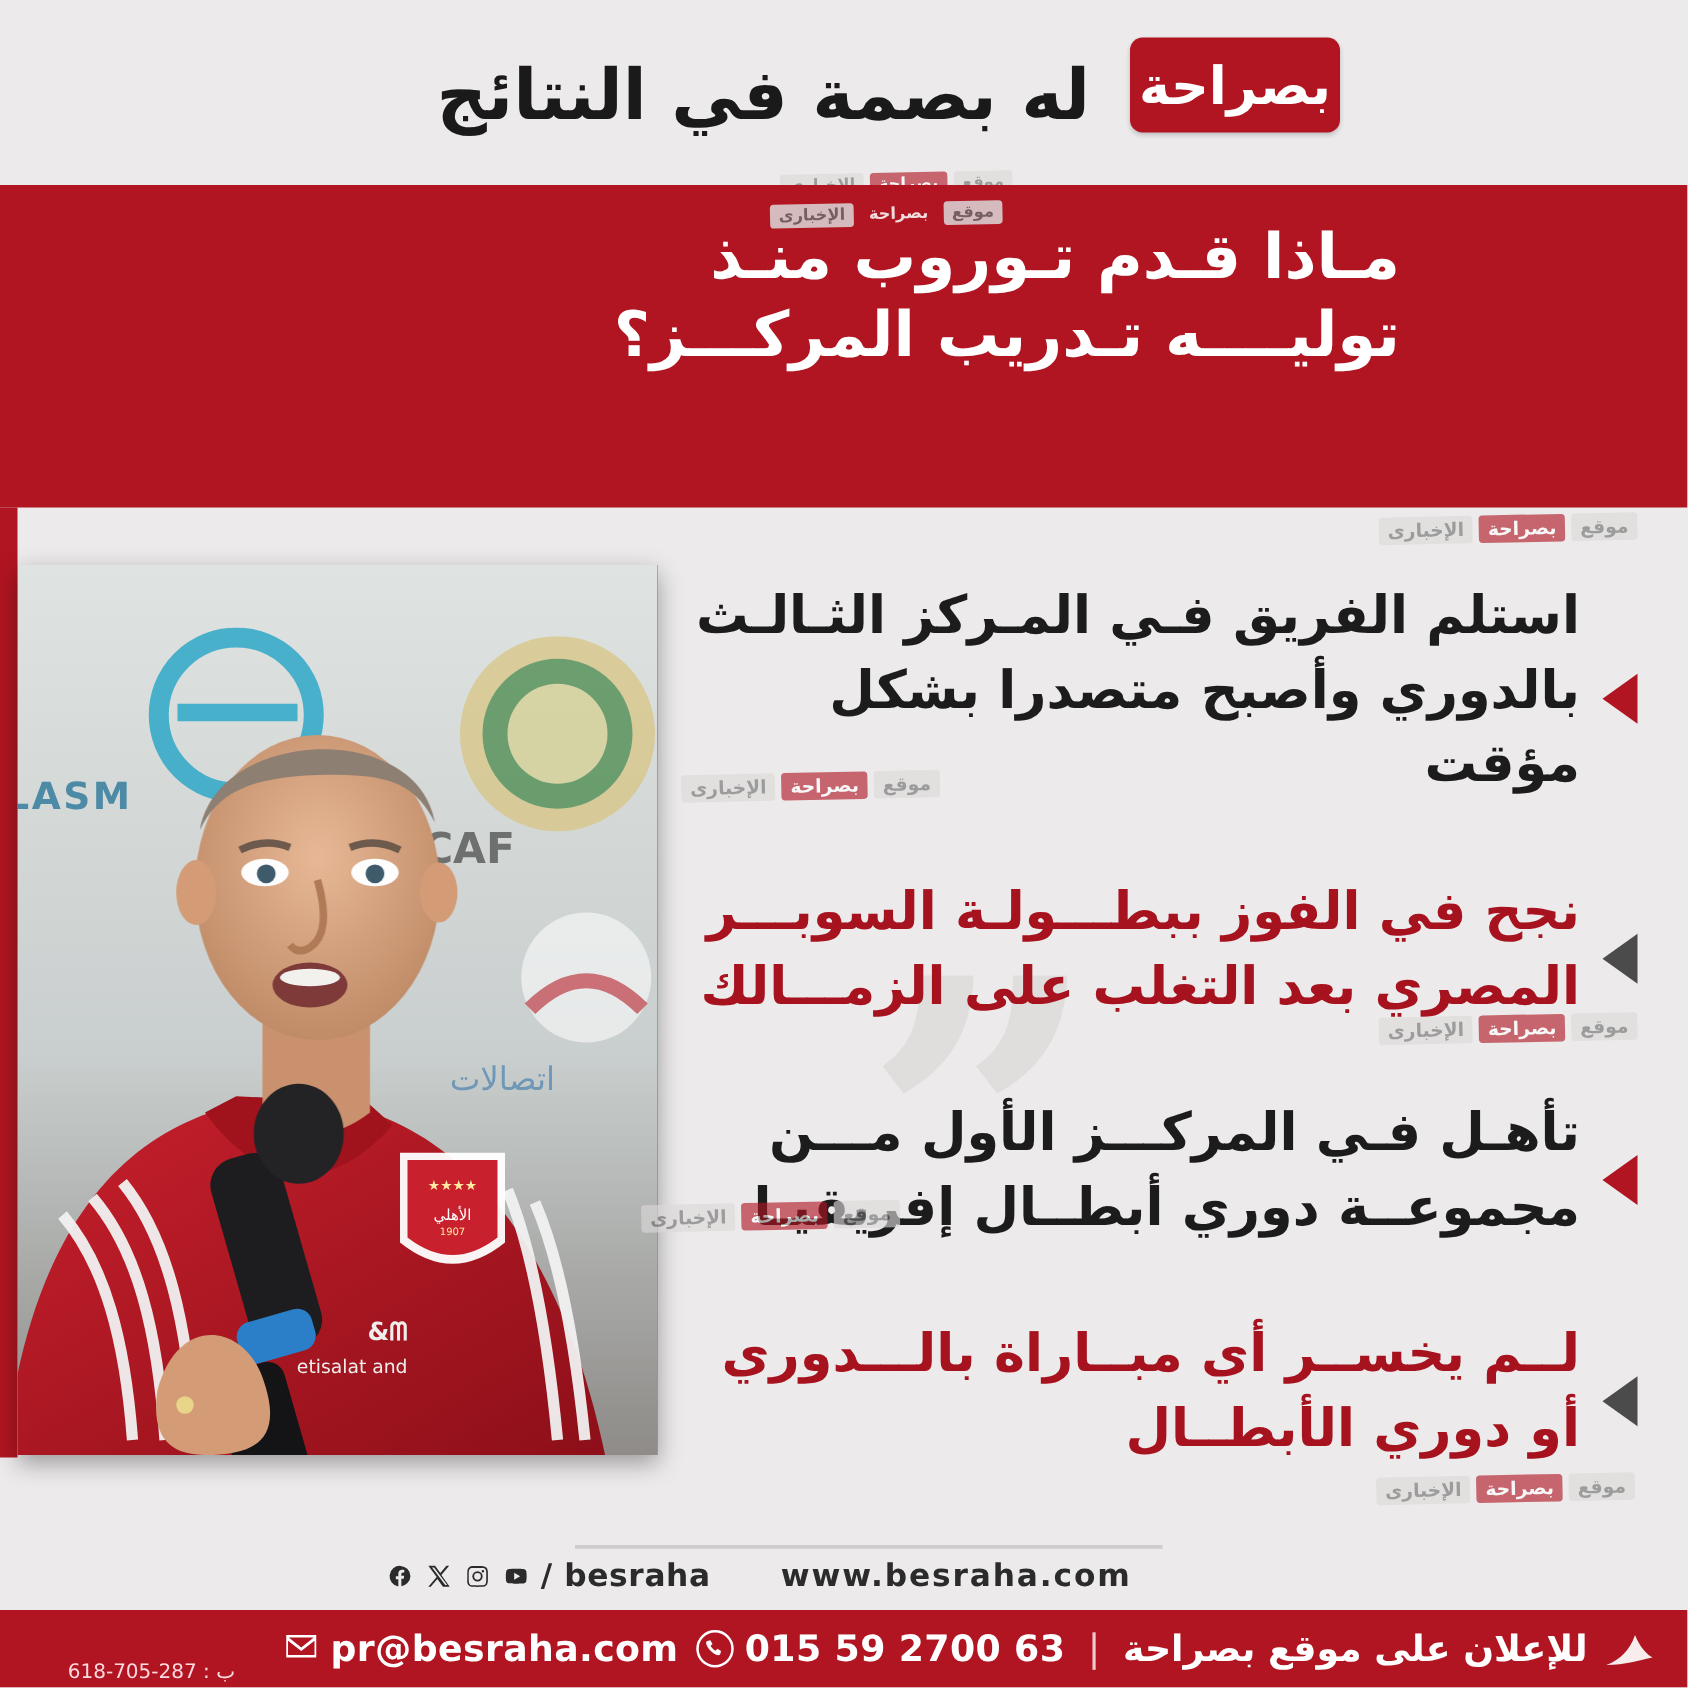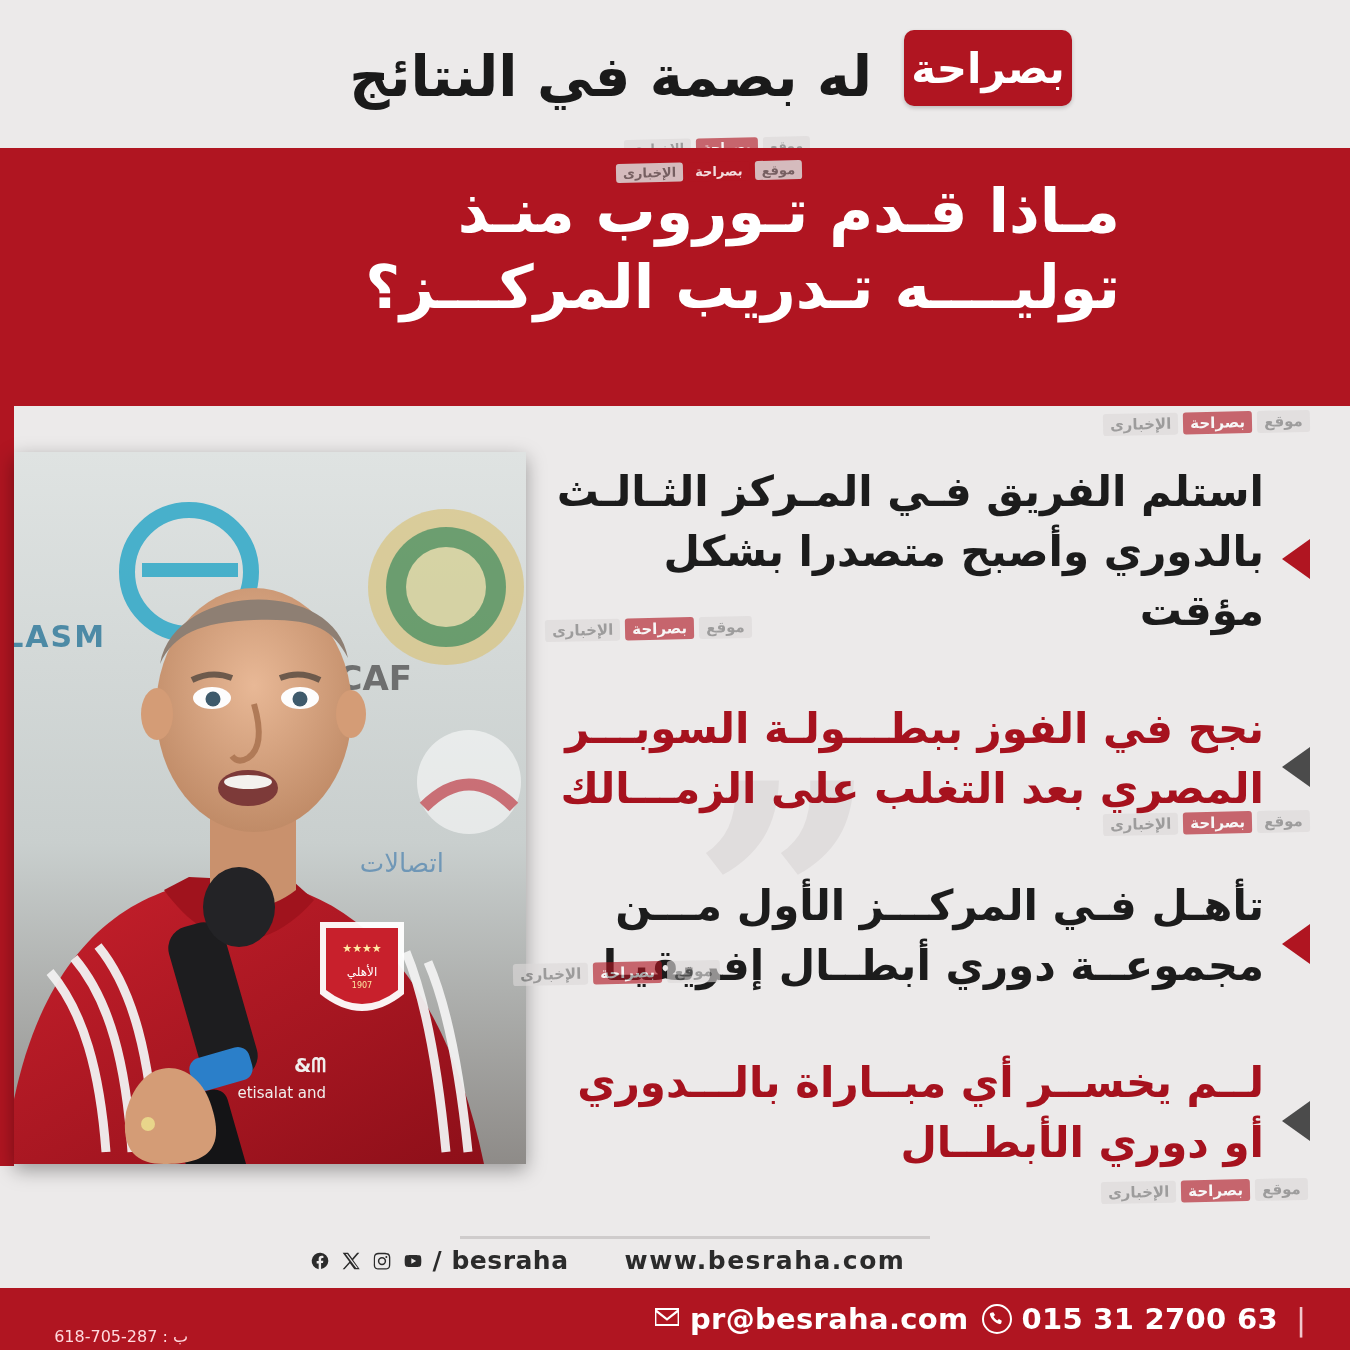--- a/index.html
+++ b/index.html
@@ -47,21 +47,21 @@
   
   .title-block {
     position: absolute;
     top: 148px; left: 0;
     width: 1350px; height: 258px;
     background: #b01521;
     padding: 26px 230px 0 60px;
   }
   .title-line {
     color: #fff;
-    font-size: 60px;
+    font-size: 50px;
     font-weight: bold;
     line-height: 1.26;
     text-align: right;
     white-space: nowrap;
     letter-spacing: -1px;
   }
 
   
   .left-stripe {
     position: absolute;
@@ -431,35 +431,43 @@
         <svg viewBox="0 0 24 24">
             <path d="M21.6 7.2c-.2-1-1-1.8-2-2C17.8 4.8 12 4.8 12 4.8s-5.8 0-7.6.4c-1 .2-1.8 1-2 2C2 9 2 12 2 12s0 3 .4 4.8c.2 1 1 1.8 2 2C6.2 19.2 12 19.2 12 19.2s5.8 0 7.6-.4c1-.2 1.8-1 2-2C22 15 22 12 22 12s0-3-.4-4.8zM10 15.3V8.7l5.8 3.3-5.8 3.3z"></path>
           </svg>
       </span>
       <span class="handle">/ besraha</span>
     </div>
     <div class="site">www.besraha.com</div>
   </div>
 
   <div class="footer">
+    <div class="footer-right">
+      <span class="wing">
+        <svg viewBox="0 0 42 34">
+            <path d="M3 30 C 14 26 22 18 26 6 C 30 16 36 22 40 24 C 30 26 18 30 3 30 Z" fill="#ffffff" opacity=".92"></path>
+          </svg>
+      </span>
+      <span class="footer-ad">للإعلان على موقع بصراحة</span>
+    </div>
     <span class="sep">|</span>
     <div class="footer-contacts">
       <span class="mail-chip">
         <span class="env">
           <svg viewBox="0 0 28 22">
               <path d="M2 2h24v18H2V2zm2 2 10 8 10-8H4zm-0.6 14h21.2V6.6L14 14.8 3.4 6.6V18z"></path>
             </svg>
         </span>
         <span class="mail">pr@besraha.com</span>
       </span>
       <span class="phone-chip">
         <span class="circ">
           <svg viewBox="0 0 16 16">
               <path d="M4.3 1.2 6 4.1 4.5 5.6c.8 1.7 2.2 3.1 3.9 3.9l1.5-1.5 2.9 1.7-.5 2.3c-.2.8-1 1.3-1.8 1.1C6.3 12.2 1.8 7.7.9 3.5.7 2.7 1.2 1.9 2 1.7l2.3-.5z"></path>
             </svg>
         </span>
-        <span class="num">015 31 2700 63</span>
+        <span class="num">015 59 2700 63</span>
       </span>
     </div>
     <div class="license">ب : 287-705-618</div>
   </div>
 
 </div>
 
 </body></html>

